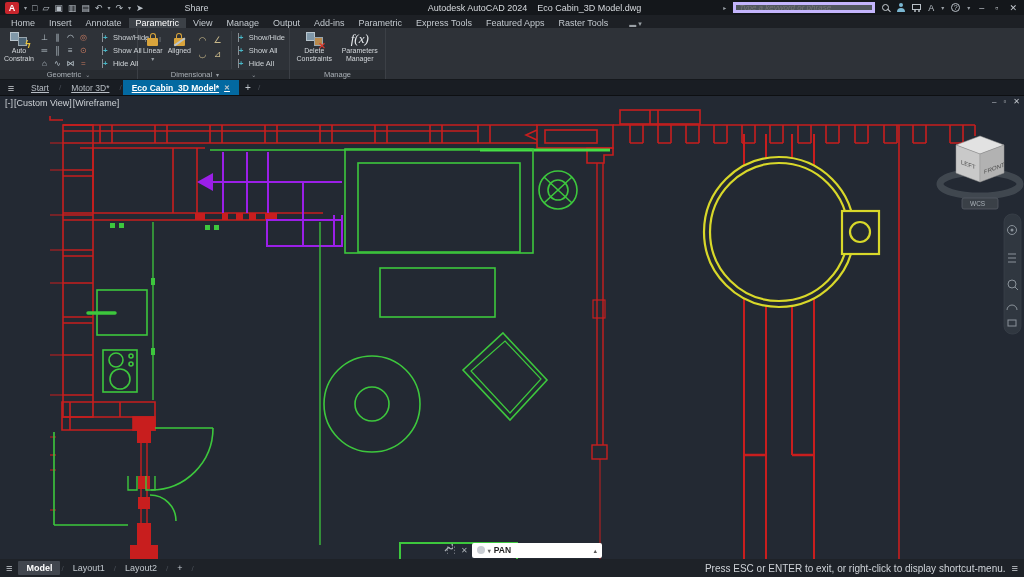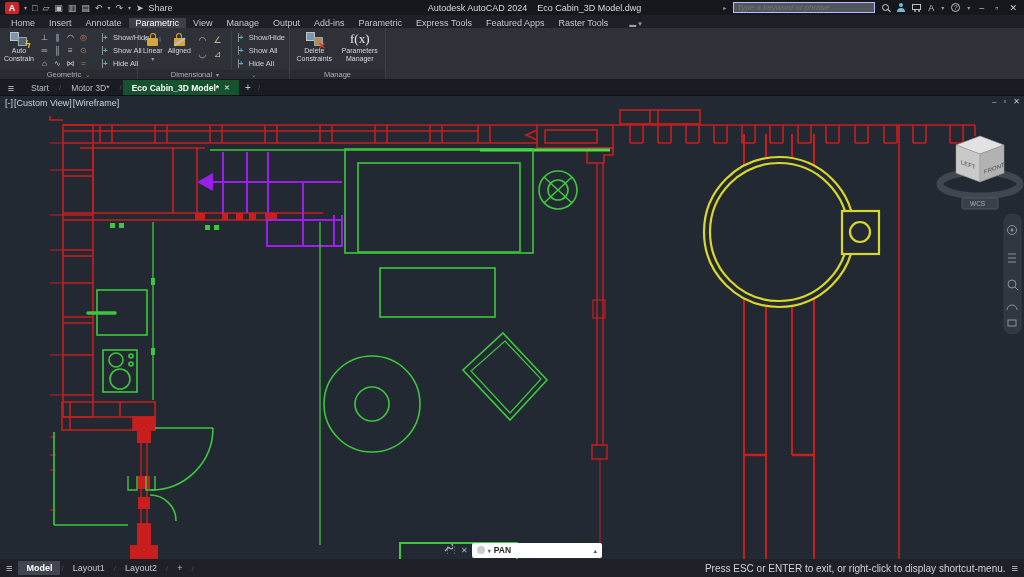--- a/index.html
+++ b/index.html
@@ -4,24 +4,24 @@
 <style>
   * { margin:0; padding:0; box-sizing:border-box; }
   html,body { width:1024px; height:577px; overflow:hidden; }
   body { position:relative; background:#14171b; font-family:"Liberation Sans",sans-serif; color:#cfd3d8; }
 
   
   .titlebar { position:relative; height:15px; display:flex; align-items:center; gap:5px; padding:0 5px; font-size:9px; background:#14171b; }
   .logo { width:14px; height:12px; background:#c8252c; color:#fff; font-weight:bold; font-size:9px; display:flex; align-items:center; justify-content:center; border-radius:2px; }
   .qicon { color:#b9c0c7; font-size:9px; line-height:12px; }
   .tiny { font-size:6px; color:#9aa0a6; }
-  .share-lbl { color:#c9ced4; }
+  .share-lbl { color:#c9ced4;margin-left:36px; }
   .title-center { position:absolute; left:0; right:0; top:0; height:15px; display:flex; align-items:center; justify-content:center; gap:10px; font-size:9px; color:#d7dade; pointer-events:none;padding-left:45px; }
   .title-right { margin-left:auto; display:flex; align-items:center; gap:7px; }
-  .searchbox { width:142px; height:11px; background:#50565e; border:1px solid #c4b5fd; color:#c9ced4; font-style:italic; font-size:8px; padding:0 3px; outline:none; font-family:"Liberation Sans",sans-serif; }
+  .searchbox { width:142px; height:11px; background:#50565e; border:3px solid #c4b5fd; color:#c9ced4; font-style:italic; font-size:8px; padding:0 3px; outline:none; font-family:"Liberation Sans",sans-serif; }
   .mag { width:7px; height:7px; border:1.2px solid #c9ced4; border-radius:50%; position:relative; display:inline-block; }
   .mag::after { content:""; position:absolute; width:4px; height:1.2px; background:#c9ced4; transform:rotate(45deg); right:-3px; bottom:-1px; }
   .person { width:9px; height:9px; position:relative; display:inline-block; }
   .person::before { content:""; position:absolute; top:0; left:2.5px; width:4px; height:4px; border-radius:50%; background:#7ab7d2; }
   .person::after { content:""; position:absolute; bottom:0; left:0.5px; width:8px; height:4px; border-radius:4px 4px 0 0; background:#7ab7d2; }
   .cart { width:9px; height:6px; border:1px solid #b9c0c7; position:relative; display:inline-block; margin-top:-2px; }
   .cart::after { content:""; position:absolute; bottom:-3px; left:1px; width:2px; height:2px; border-radius:50%; background:#b9c0c7; box-shadow:4px 0 0 #b9c0c7; }
   .helpc { width:9px; height:9px; border-radius:50%; border:1px solid #b9c0c7; font-size:7px; display:flex; align-items:center; justify-content:center; color:#b9c0c7; }
   .winbtn { color:#c4c9cf; font-size:9px; padding:0 2px; }
 
@@ -47,27 +47,27 @@
   .plus { color:#49b8c8; font-weight:bold; font-size:8px; width:8px; border-left:1px solid #8a9096; }
   .sq2 { position:relative; width:17px; height:14px; }
   .sq2 .sa { position:absolute; left:0; top:0; width:9px; height:9px; background:#7f97a8; border:1px solid #b8c4cc; }
   .sq2 .sb { position:absolute; right:0; bottom:0; width:9px; height:9px; background:#4d6576; border:1px solid #9aa6ae; }
   .sq2 .bolt { position:absolute; right:-3px; bottom:-3px; color:#ecc63c; font-weight:bold; font-size:10px; }
   .sq2 .redx { position:absolute; right:-3px; bottom:-4px; color:#d8372c; font-weight:bold; font-size:9px; }
   .lock { position:relative; width:11px; height:8px; background:#d9a43c; border-radius:1px; margin-top:6px; }
   .lock::before { content:""; position:absolute; top:-5px; left:2.5px; width:4px; height:4px; border:1.5px solid #d9a43c; border-bottom:none; border-radius:3px 3px 0 0; }
   .dimwrap { display:flex; align-items:center; gap:1px; color:#9aa0a6; font-size:6px; }
   .slash-line { position:absolute; width:13px; height:1.5px; background:#b9c4cc; transform:rotate(-35deg); left:-1px; top:3px; }
-  .fx { font-family:"Liberation Serif",serif; font-size:13px; color:#e8ebee; }
+  .fx { font-family:"Liberation Serif",serif; font-style:italic; font-size:13px; color:#e8ebee; }
 
   
   .doctabs { height:16px; background:#191d23; display:flex; align-items:stretch; font-size:8.5px; color:#b8bec5; border-bottom:1px solid #0d0f12; }
   .hbox { width:22px; display:flex; align-items:center; justify-content:center; font-size:11px; color:#cfd3d8; }
-  .dtab { display:flex; align-items:center; padding:0 9px; gap:5px; white-space:nowrap; }
-  .dtab.active { background:#14532d; color:#fff; font-weight:bold; }
+  .dtab { display:flex; align-items:center; padding:0 9px; gap:5px; white-space:nowrap;text-decoration:underline; }
+  .dtab.active { background:#0369a1; color:#fff; font-weight:bold; }
   .dtab .x { font-size:7px; color:#c3c9cf; }
   .dsl { align-self:center; color:#4a5058; font-size:8px; padding:0 1px; }
   .plusbox { width:18px; display:flex; align-items:center; justify-content:center; color:#c3c9cf; font-size:10px; }
 
   
   .canvas { position:absolute; top:96px; left:0; width:1024px; height:463px; background:#232933; }
   .canvas svg { position:absolute; inset:0; }
   .vplabel { position:absolute; top:2px; left:5px; font-size:9px; color:#ced2d7; display:flex; gap:1px; }
   .winctl { position:absolute; top:1px; right:4px; display:flex; gap:7px; font-size:8px; color:#c4c9cf; }
   .cmdbar { position:absolute; top:446px; left:443px; height:16px; display:flex; align-items:center; gap:4px; }

